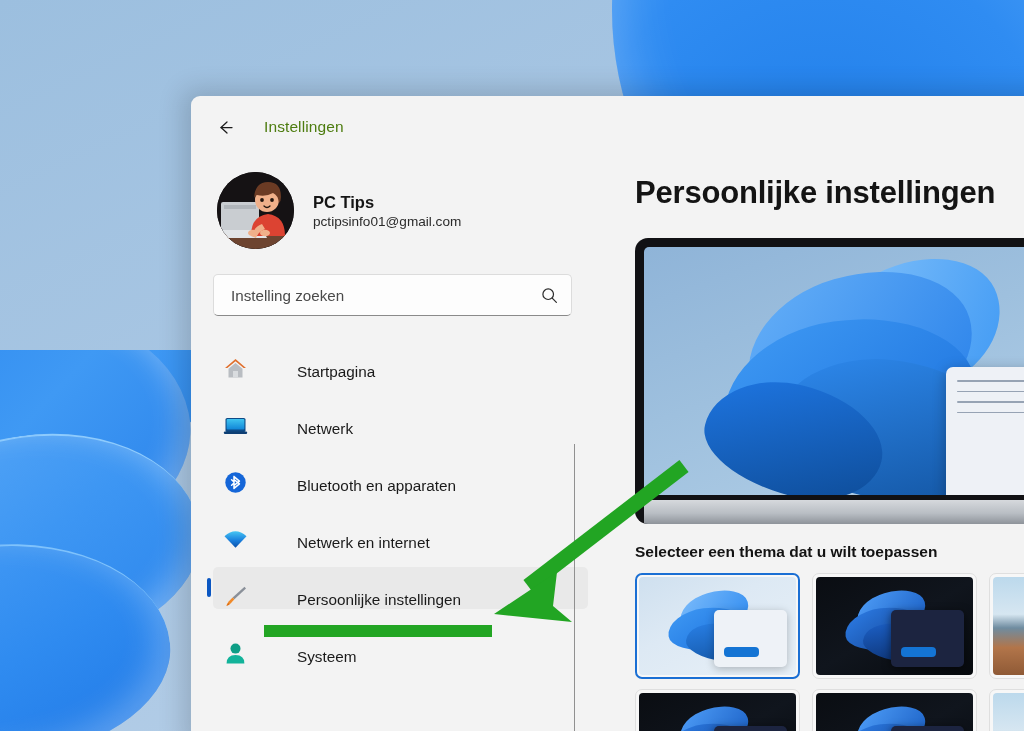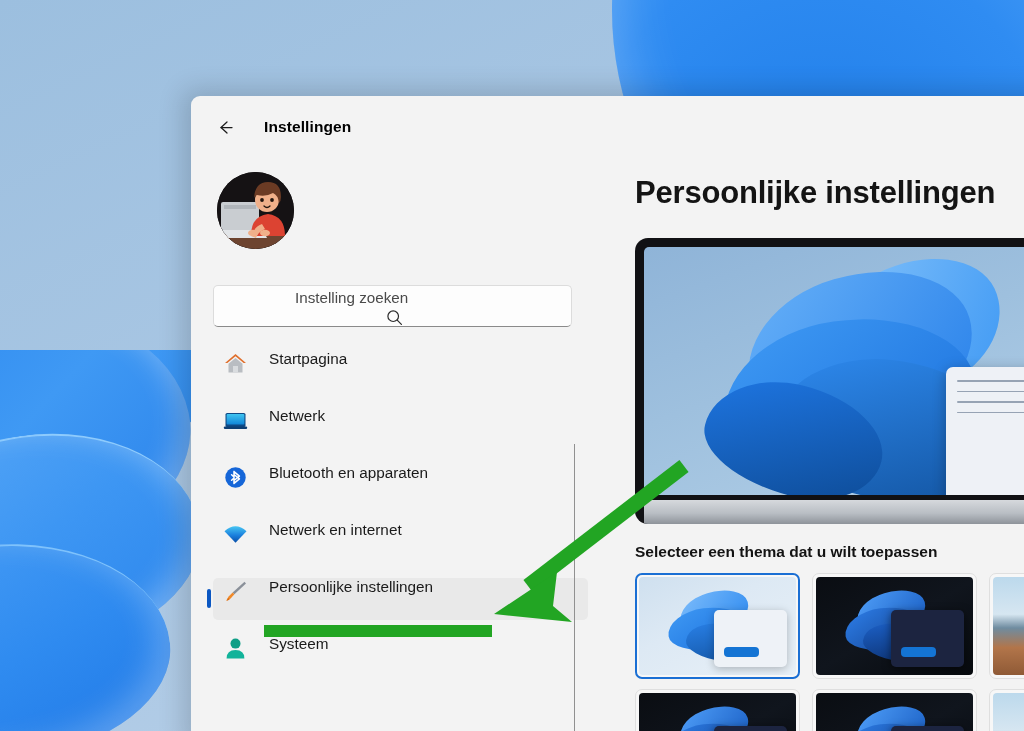--- a/index.html
+++ b/index.html
@@ -111,23 +111,22 @@
     width: 34px; height: 34px;
     display: flex; align-items: center; justify-content: center;
     border-radius: 5px;
     cursor: pointer;
     background: transparent;
     border: none;
   }
   .titlebar-title {
     margin-left: 22px;
     font-size: 15.5px;
-    color: #000000;
+    color: #4d7c0f;
     letter-spacing: .1px;
-    font-weight: bold;
   }
 
   
   .win-body { display: flex; height: calc(100% - 62px); }
 
   
   .sidebar {
     width: 406px;
     flex: 0 0 406px;
     position: relative;
@@ -157,32 +156,31 @@
     line-height: 1.25;
   }
   .account-mail {
     font-size: 13.6px;
     color: #2b2b2b;
     margin-top: 2px;
   }
 
   
   .search-wrap {
-    margin-top: 36px;
+    margin-top: 25px;
     margin-right: 25px;
     height: 42px;
     background: #fdfdfd;
     border: 1px solid #dcdcdc;
     border-bottom: 1px solid #8a8a8a;
     border-radius: 5px;
     display: flex;
     align-items: center;
     padding: 0 13px 0 17px;
     cursor: text;
-    flex-direction: column;
   }
   .search-input {
     flex: 1;
     border: none;
     outline: none;
     background: transparent;
     font-family: inherit;
     font-size: 15.2px;
     color: #3b3b3b;
   }
@@ -191,25 +189,26 @@
   
   .navlist {
     margin-top: 23px;
     margin-right: 9px;
     position: relative;
   }
   .nav-item {
     position: relative;
     height: 42px;
     display: flex;
-    align-items: flex-start;
+    align-items: flex-end;
     border-radius: 5px;
     padding-left: 9px;
     margin-bottom: 15px;
     cursor: pointer;
+    gap: 28px;
   }
   .nav-item.selected { background: #e9e9e9; }
   .nav-item.selected::before {
     content: "";
     position: absolute;
     left: -6px;
     top: 11px;
     width: 3.5px;
     height: 19px;
     border-radius: 2px;
@@ -443,20 +442,24 @@
 
               <path d="M47 34 q3 3 6 0" stroke="#23160f" stroke-width="1.3" fill="none" stroke-linecap="round"></path>
 
               <path d="M34 64 q0 -20 17 -22 q17 2 17 22 z" fill="#dc4332"></path>
 
               <path d="M34 64 q4 -10 11 -12 l3 5 q-7 3 -9 9z" fill="#f0b08a"></path>
 
               <ellipse cx="36" cy="61" rx="5" ry="3.2" fill="#f0b08a"></ellipse>
               <ellipse cx="48" cy="61" rx="5" ry="3.2" fill="#f0b08a"></ellipse>
             </svg>
+          </div>
+          <div class="account-text">
+            <div class="account-name">PC Tips</div>
+            <div class="account-mail">pctipsinfo01@gmail.com</div>
           </div>
         </div>
 
         <div class="search-wrap">
           <input class="search-input" type="text" placeholder="Instelling zoeken" style="">
           <svg width="17" height="17" viewBox="0 0 17 17">
             <circle cx="7.2" cy="7.2" r="5.3" fill="none" stroke="#2b2b2b" stroke-width="1.2"></circle>
             <line x1="11.2" y1="11.2" x2="15.4" y2="15.4" stroke="#2b2b2b" stroke-width="1.2" stroke-linecap="round"></line>
           </svg>
         </div>

